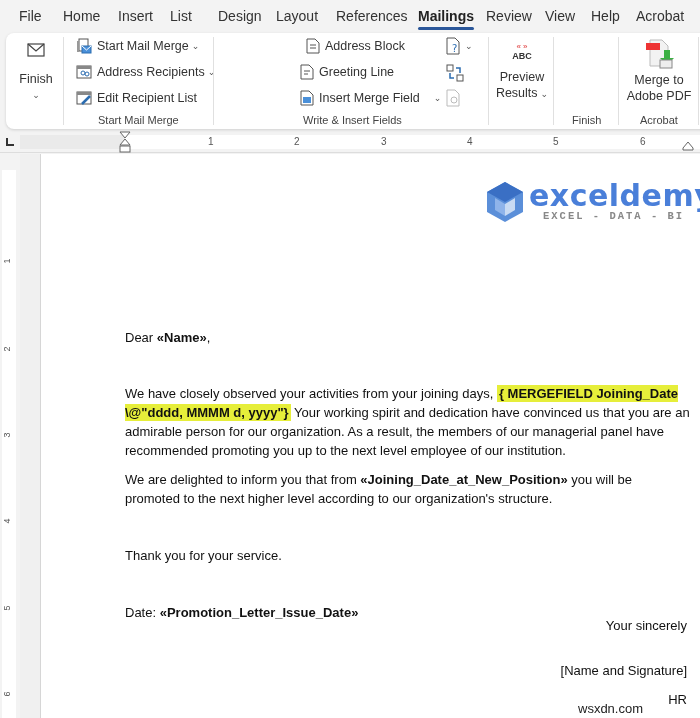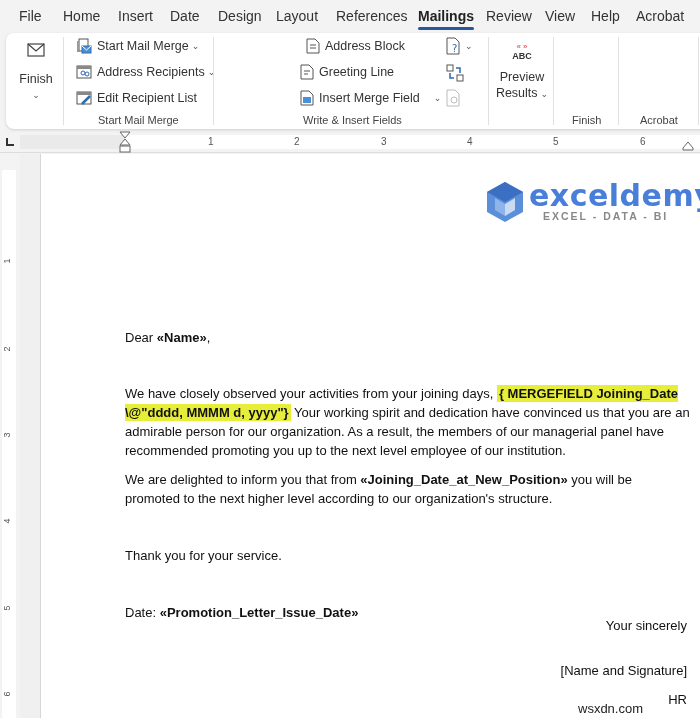--- a/index.html
+++ b/index.html
@@ -35,31 +35,31 @@
   .page { position: absolute; top: 154px; left: 40px; width: 660px; height: 564px; background: #fff; border-left: 1px solid #d6d6d6; }
 
   .doc { position: absolute; left: 125px; width: 565px; font-family: "Liberation Sans", "DejaVu Sans", sans-serif; font-size: 13px; color: #111; line-height: 19px; }
   .b { font-weight: bold; }
   .hl { background: #e6ee3a; font-weight: bold; padding: 1px 2px; }
   .right { text-align: right; }
 
   
   .logo { position: absolute; top: 180px; left: 485px; width: 210px; height: 44px; }
   .logo-text { position: absolute; left: 44px; top: -2px; font-size: 30px; font-weight: bold; color: #4a7fd9; letter-spacing: 0.5px; font-family: "DejaVu Sans", sans-serif; }
-  .logo-sub { position: absolute; left: 58px; top: 30px; font-size: 10.5px; font-weight: bold; color: #888; letter-spacing: 2px; font-family: Liberation Sans, sans-serif; }
+  .logo-sub { position: absolute; left: 58px; top: 30px; font-size: 10.5px; font-weight: bold; color: #888; letter-spacing: 2px; font-family: Liberation Mono, monospace; }
   .watermark { position: absolute; top: 701px; left: 578px; font-size: 13px; color: #222; }
 </style>
 </head>
 <body>
 
 <div class="tabs">
   <span class="tab" style="left:19px">File</span>
   <span class="tab" style="left:63px">Home</span>
   <span class="tab" style="left:118px">Insert</span>
-  <span class="tab" style="left:170px">Date</span>
+  <span class="tab" style="left:170px">List</span>
   <span class="tab" style="left:218px">Design</span>
   <span class="tab" style="left:276px">Layout</span>
   <span class="tab" style="left:336px">References</span>
   <span class="tab active" style="left:418px">Mailings</span>
   <span class="tab" style="left:486px">Review</span>
   <span class="tab" style="left:545px">View</span>
   <span class="tab" style="left:591px">Help</span>
   <span class="tab" style="left:636px">Acrobat</span>
 </div>
 
@@ -160,20 +160,30 @@
       <div style="font-size:9px;font-weight:bold;color:#333;line-height:10px">ABC</div>
     </div>
     <div>Preview</div>
     <div><span>Results</span><span class="chev">⌄</span></div>
   </div>
   <div class="rsep" style="left:547px"></div>
 
   <div class="group-label" style="left:566px">Finish</div>
   <div class="rsep" style="left:612px"></div>
 
+  <div class="bigbtn" style="left:617px;top:5px;width:72px">
+    <svg width="34" height="32" viewBox="0 0 34 32" style="display:block;margin:0 auto 2px">
+        <path d="M8 2 H20 L26 8 V28 H8 Z" fill="#f2f2f2" stroke="#bbb"></path>
+        <rect x="4" y="5" width="14" height="7" fill="#e33"></rect>
+        <path d="M22 12 V20 H18 L25 27 L32 20 H28 V12 Z" fill="#3cb043"></path>
+        <rect x="18" y="22" width="12" height="8" fill="#eee" stroke="#888"></rect>
+      </svg>
+    <div>Merge to</div>
+    <div>Adobe PDF</div>
+  </div>
   <div class="group-label" style="left:634px">Acrobat</div>
   <div class="rsep" style="left:692px"></div>
 </div>
 
 <div class="hruler-bg"></div>
 <div class="tab-selector"></div>
 <div class="hruler"></div>
 <div class="hruler-margin"></div>
 <svg style="position:absolute;top:131px;left:119px" width="12" height="24" viewBox="0 0 12 24">
     <path d="M1 1 H11 L6 7 Z" fill="#fff" stroke="#666"></path>

